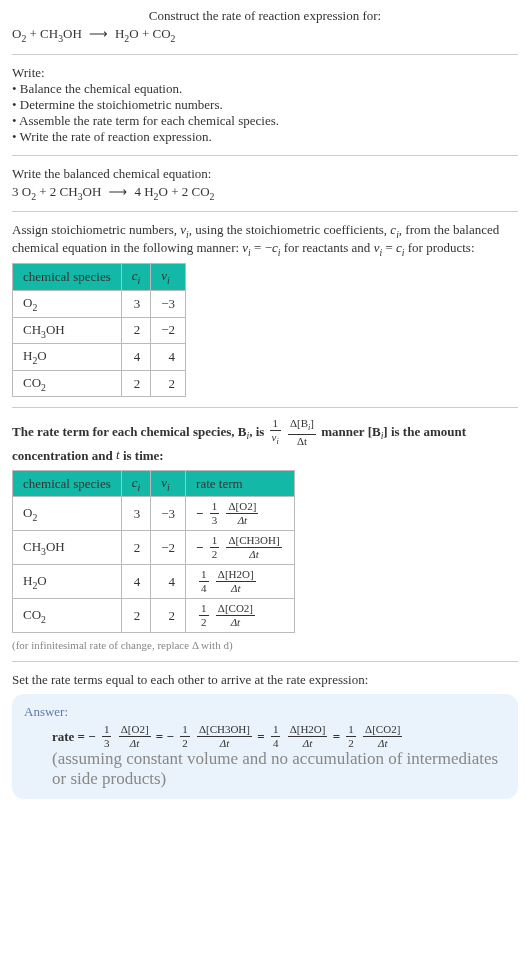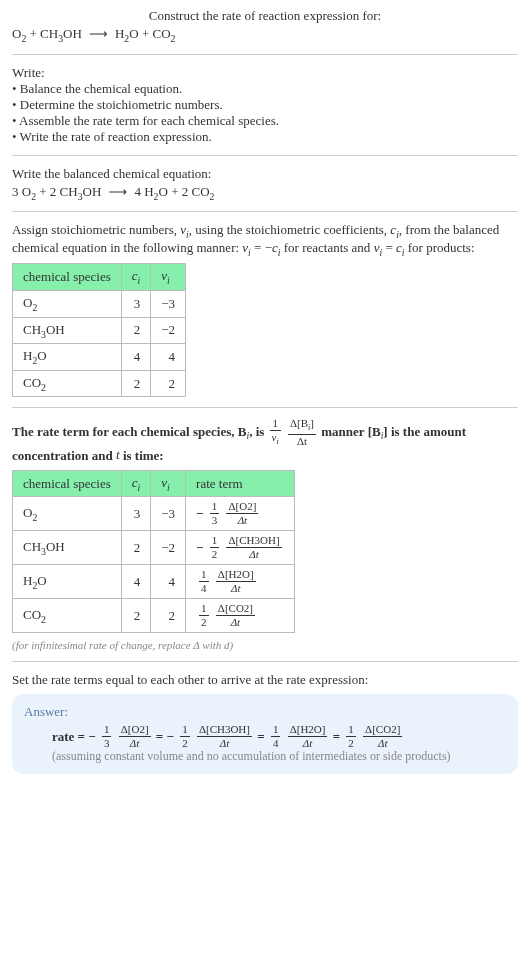--- a/index.html
+++ b/index.html
@@ -22,43 +22,43 @@
       border-collapse: collapse; 
       margin: 6px 0; 
       font-size: 13px;
     }
     table.data th, table.data td { 
       border: 1px solid #bbb; 
       padding: 4px 10px; 
       text-align: left;
       vertical-align: middle;
     }
-    table.data th { font-weight: normal; background: #86efac; }
+    table.data th { font-weight: normal; background: #14b8a6; }
     table.data td.num { text-align: right; }
     .rate-cell { white-space: nowrap; }
     .frac { 
       display: inline-block; 
       vertical-align: middle; 
       text-align: center;
       font-size: 11px;
       line-height: 1;
       margin: 0 2px;
     }
     .frac .num { display: block; border-bottom: 1px solid #333; padding: 0 2px 1px 2px; }
     .frac .den { display: block; padding: 1px 2px 0 2px; }
-    .note { color: #888; font-size: 11px; margin-top: 5px; font-style: italic; }
+    .note { color: #888; font-size: 11px; margin-top: 5px; }
     .answer-box { 
       background: #eaf2fb; 
       padding: 10px 12px; 
       margin-top: 6px;
       border-radius: 12px;
     }
     .answer-label { color: #5a7ca8; margin-bottom: 4px; }
     .answer-eqn { padding-left: 28px; margin-bottom: 0; }
-    .answer-note { color: #888; font-size: 12px; padding-left: 28px; }
+    .answer-note { color: #888; font-size: 17px; padding-left: 28px; }
     .italic { font-style: italic; }
     .arrow { padding: 0 4px; }
     .minus { padding-right: 1px; }
     .text-inline { vertical-align: middle; font-weight: bold; }
   </style>
 </head>
 <body>
 
 <div class="section">
   <div class="prompt-line">Construct the rate of reaction expression for:</div>

